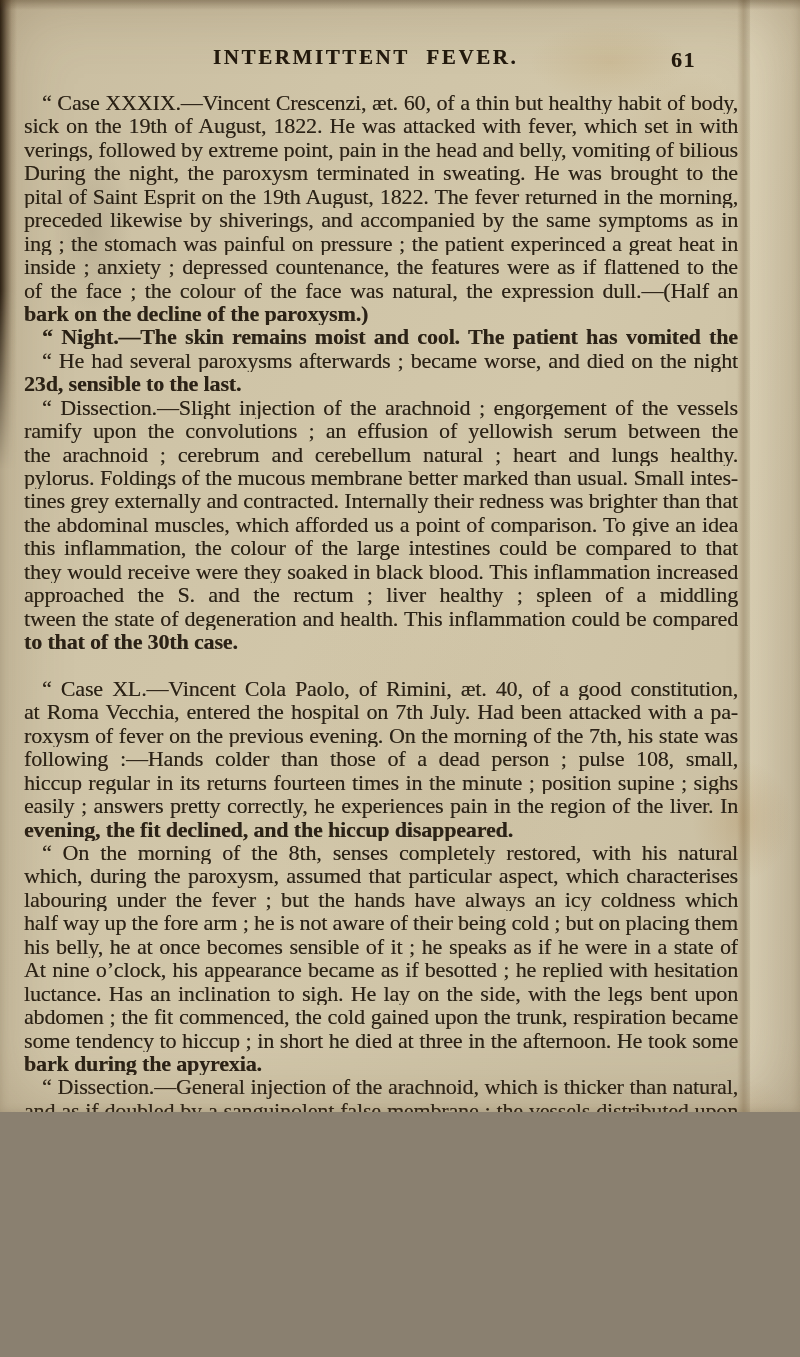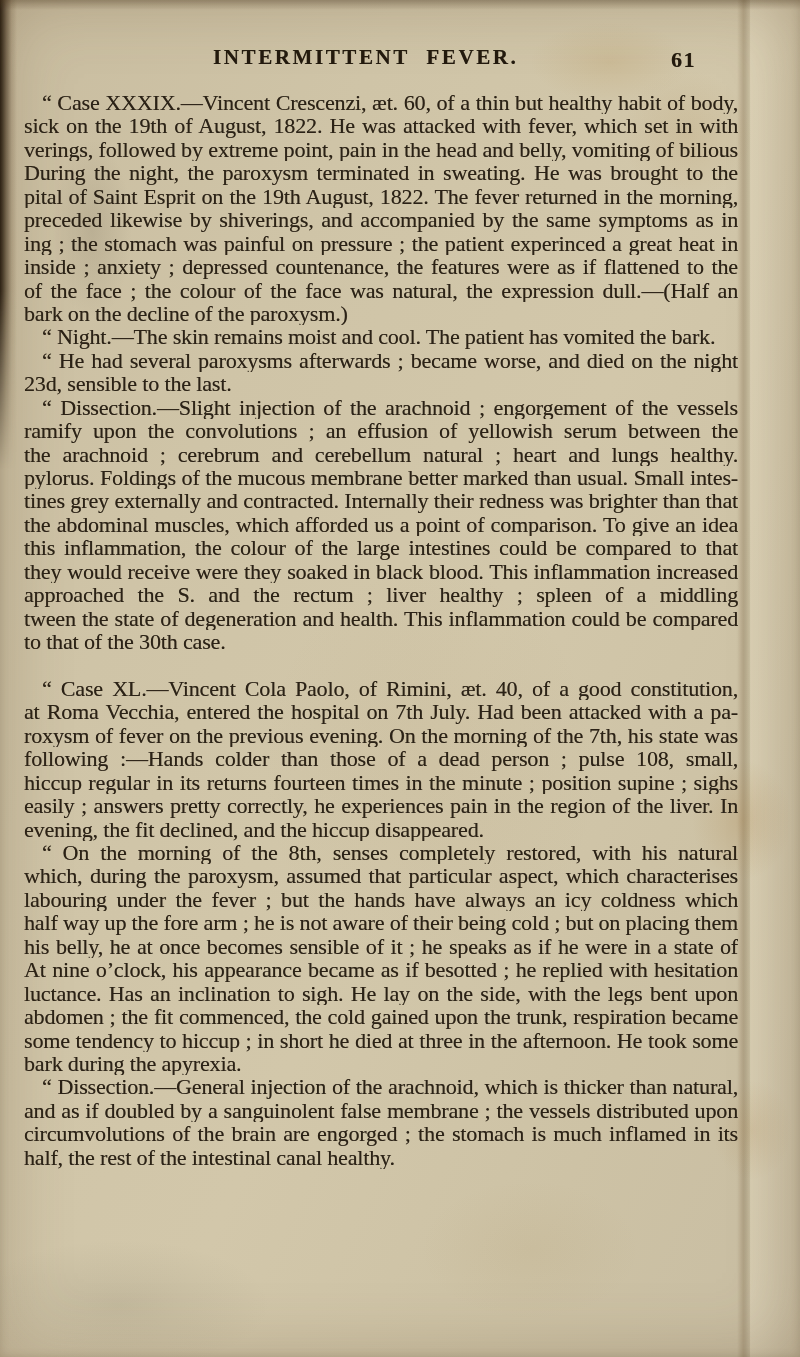--- a/index.html
+++ b/index.html
@@ -1,17 +1,17 @@
 <!DOCTYPE html>
 <html><head>
 <meta charset="utf-8">
 <style>
   html,body{margin:0;padding:0;background:#8a8070;}
   .page{
-    position:relative;width:800px;height:1357px;overflow:hidden;
+    position:relative;width:800px;height:1112px;overflow:hidden;
     background:
       linear-gradient(115deg, #c9bda0 0%, #cfc4a7 28%, #d2c7aa 55%, #cdc2a5 78%, #c8bda2 100%);
     font-family:"Liberation Serif","DejaVu Serif",serif;
     color:#2b2216;
   }
   .vignette{position:absolute;inset:0;pointer-events:none;
     box-shadow:inset 0 0 70px rgba(92,70,38,.28), inset 0 0 10px rgba(70,50,25,.18);}
   .topshade{position:absolute;left:0;top:0;width:100%;height:10px;
     background:linear-gradient(to bottom, rgba(70,52,28,.30), rgba(70,52,28,0));}
   .edge-left{position:absolute;left:0;top:0;width:17px;height:470px;
@@ -42,21 +42,21 @@
     font-size:22px;font-weight:bold;letter-spacing:1.5px;color:#231a0e;
     text-shadow:.3px .3px .4px rgba(35,26,14,.55);}
 
   .textblock{position:absolute;left:24px;top:91px;width:714px;}
   .para{margin:0;padding:0;}
   .para.gap-before{margin-top:23.45px;}
   .ln{
     height:23.45px;line-height:23.45px;font-size:22px;letter-spacing:-.15px;
     text-align:justify;text-align-last:justify;overflow:hidden;white-space:normal;
     color:#2b2216;text-shadow:.25px .25px .35px rgba(43,34,22,.5);}
-  .ln.end{text-align-last:left;}
+  .ln.end{text-align-last:left;font-weight:bold;}
   .ln.ind{text-indent:18px;}
 </style>
 </head>
 <body>
 
 <div class="page">
   <div class="edge-left"></div>
   <div class="crease-right"></div>
   <div class="edge-right"></div>
   <div class="stain st1"></div>

